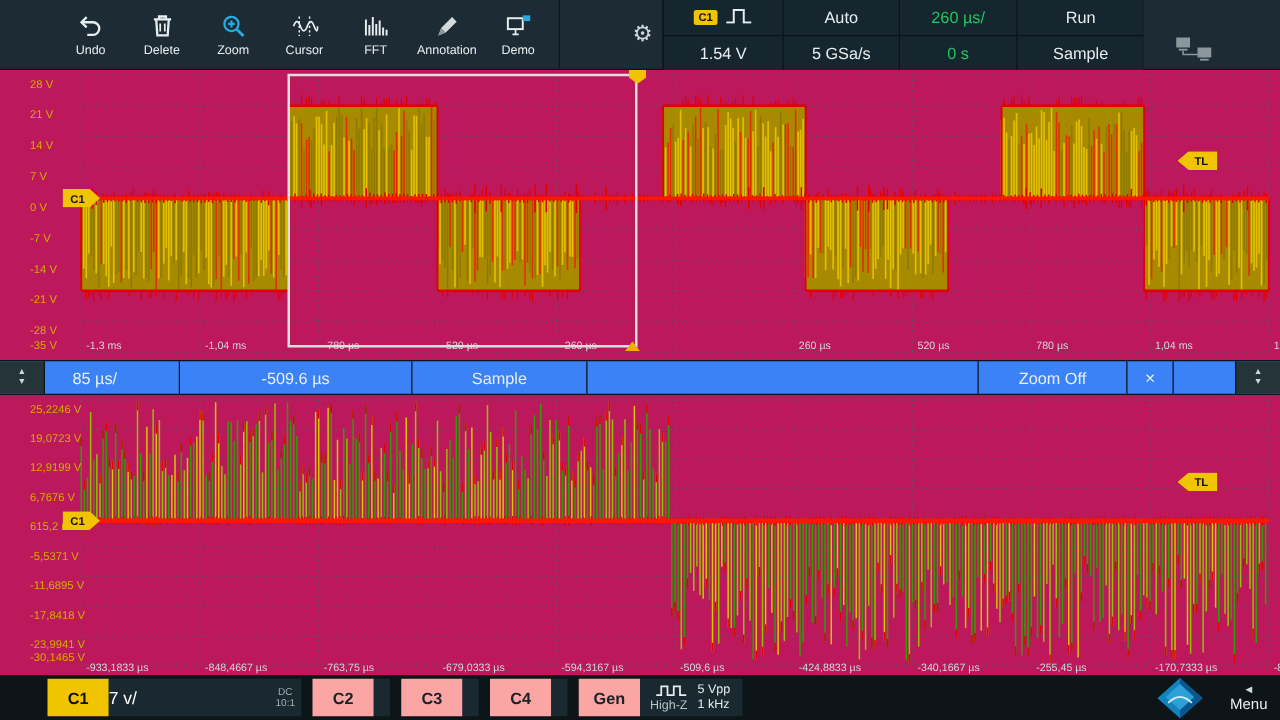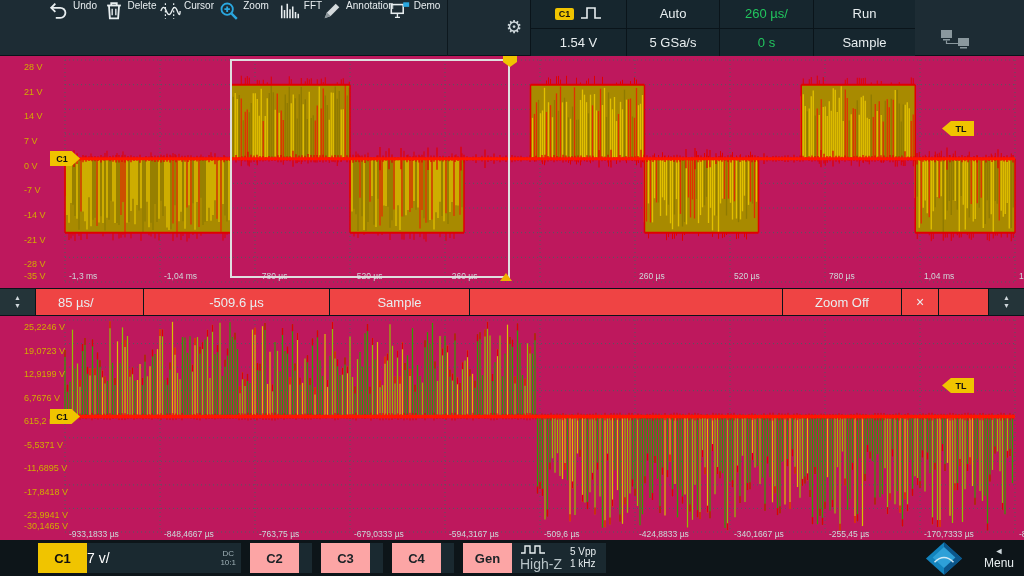--- a/index.html
+++ b/index.html
@@ -2,21 +2,21 @@
 <html><head>
 <meta charset="utf-8">
 <style>
   *{margin:0;padding:0;box-sizing:border-box}
   html,body{width:1024px;height:576px;background:#000;font-family:"Liberation Sans",sans-serif;overflow:hidden}
   #app{position:absolute;inset:0;width:1024px;height:576px;background:#000}
 
   
   #toolbar{position:absolute;left:0;top:0;width:1024px;height:56px;background:#1d2c34;border-bottom:1px solid #0a141a}
   .tb-buttons{position:absolute;left:44px;top:0;height:56px;display:flex;border-right:1px solid #0d181e;padding-right:4px}
-  .tbtn{width:57px;display:flex;flex-direction:row;align-items:flex-start;justify-content:center;gap:3px;cursor:pointer}
+  .tbtn{width:57px;display:flex;flex-direction:column;align-items:center;justify-content:center;gap:3px;cursor:pointer}
   .tbtn .tlabel{font-size:10px;color:#e8eef0;white-space:nowrap}
   .ticon{height:22px;display:flex;align-items:flex-end}
   .gear{position:absolute;left:502px;top:14px;width:24px;height:26px;display:flex;align-items:center;justify-content:center;color:#cdd6da;font-size:18px;cursor:pointer}
   .trigger-grid{position:absolute;left:530px;top:0;width:385px;height:56px;display:grid;grid-template-columns:95px 92px 93px 101px;grid-template-rows:1fr 1fr;gap:1px;background:#0a141a;border-left:1px solid #0a141a}
   .cell{background:#16262e;color:#e8eef0;font-size:13px;display:flex;align-items:center;justify-content:center;gap:6px}
   .cell.dim{color:#22c55e}
   .chip{background:#f0c400;color:#101010;font-size:9px;font-weight:bold;padding:1px 4px;border-radius:2px}
   .lan{position:absolute;left:940px;top:29px}
 
   
@@ -28,21 +28,21 @@
   .ylab{fill:#d2ac00;font-size:9px}
   .xlab{fill:#cfd8da;font-size:8.5px}
   .tag{position:absolute;background:#f0c400;color:#111;font-size:9px;font-weight:bold;display:flex;align-items:center;justify-content:center;height:15px;z-index:5}
   .tag-r{width:30px;clip-path:polygon(0 0,72% 0,100% 50%,72% 100%,0 100%);padding-right:6px}
   .tag-l{width:32px;clip-path:polygon(28% 0,100% 0,100% 100%,28% 100%,0 50%);padding-left:6px}
   #zoom-rect{position:absolute;left:230px;top:3px;width:280px;height:219px;border:2px solid #dfdfdf;z-index:4;cursor:move}
   .trig-top{position:absolute;left:503px;top:0;width:14px;height:11px;background:#f0c400;clip-path:polygon(0 0,100% 0,100% 55%,50% 100%,0 55%);z-index:6}
   .trig-axis{position:absolute;left:500px;top:217px;width:12px;height:8px;background:#f0b000;clip-path:polygon(50% 0,100% 100%,0 100%);z-index:6}
 
   
-  #zoom-bar{position:absolute;left:0;top:288px;width:1024px;height:28px;background:#ef4444;border-top:1px solid #0a141a;border-bottom:1px solid #0a141a;display:flex;align-items:stretch}
+  #zoom-bar{position:absolute;left:0;top:288px;width:1024px;height:28px;background:#3b82f6;border-top:1px solid #0a141a;border-bottom:1px solid #0a141a;display:flex;align-items:stretch}
   .spin{width:36px;display:flex;flex-direction:column;align-items:center;justify-content:center;color:#cfd8dc;font-size:7px;line-height:8px;background:#243439;border-right:1px solid #0a141a;cursor:pointer}
   .spin.last{border-right:none;border-left:1px solid #0a141a}
   .zcell{display:flex;align-items:center;justify-content:center;font-size:13px;color:#e8eef0;border-right:1px solid #0a141a}
   .z-tb{width:108px;justify-content:flex-start;padding-left:22px}
   .z-pos{width:186px}
   .z-mode{width:140px}
   .zspacer{flex:1}
   .z-off{width:120px;border-left:1px solid #0a141a;cursor:pointer}
   .zclose{width:37px;display:flex;align-items:center;justify-content:center;color:#e8eef0;font-size:14px;border-right:1px solid #0a141a;cursor:pointer}
   .zgap{width:49px}
@@ -51,21 +51,21 @@
   #bottom-bar{position:absolute;left:0;top:540px;width:1024px;height:36px;background:#0d1519;display:flex;align-items:center;padding-left:38px;gap:9px}
   .ch-group{display:flex;height:30px;cursor:pointer}
   .ch-tab{width:49px;display:flex;align-items:center;justify-content:center;font-size:13px;font-weight:bold}
   .c1tab{background:#f0c400;color:#101010}
   .graytab{background:#fca5a5;color:#1a2226}
   .ch-panel{width:154px;background:#1a2930;display:flex;align-items:center;color:#fff}
   .scale{font-size:14px;}
   .probe-col{margin-left:auto;margin-right:5px;display:flex;flex-direction:column;align-items:center;font-size:8px;color:#9fb0b6;line-height:9px}
   .stub{width:13px;background:#1a2930}
   .gen-panel{background:#1a2930;display:flex;align-items:center;height:30px}
-  .gen-ic{display:flex;flex-direction:column;align-items:flex-start;padding:0 8px;font-size:14px;color:#b8c4c8;gap:1px}
+  .gen-ic{display:flex;flex-direction:column;align-items:flex-end;padding:0 8px;font-size:10px;color:#b8c4c8;gap:1px}
   .gen-vals{display:flex;flex-direction:column;font-size:10px;color:#e8eef0;line-height:12px;padding-right:10px}
   .rs-logo{margin-left:auto;width:38px;height:35px}
   .menu{display:flex;flex-direction:column;align-items:center;color:#e8eef0;font-size:12px;margin:0 10px 0 12px;cursor:pointer}
   .menu-arrow{font-size:9px;color:#cfd8dc;line-height:10px}
 </style>
 </head>
 <body>
 
 <div id="app">
 
@@ -87,35 +87,35 @@
               <path d="M9 6 V3.5 H15 V6" fill="none" stroke="#e8eef0" stroke-width="2"></path>
               <path d="M6.5 6 L7.5 20 H16.5 L17.5 6" fill="none" stroke="#e8eef0" stroke-width="2"></path>
               <path d="M10 9.5 V16.5 M14 9.5 V16.5" stroke="#e8eef0" stroke-width="1.5"></path>
             </svg>
         </span>
         <span class="tlabel">Delete</span>
       </div>
       <div class="tbtn">
         <span class="ticon">
           <svg width="22" height="22" viewBox="0 0 24 24">
-              <path d="M2 12 Q5 4 8 12 T14 12 T20 12 T23 12" fill="none" stroke="#e8eef0" stroke-width="1.5"></path>
-              <path d="M7 3.5 V20.5 M16 3.5 V20.5" stroke="#e8eef0" stroke-width="1.3" stroke-dasharray="2 2"></path>
-            </svg>
-        </span>
-        <span class="tlabel">Cursor</span>
-      </div>
-      <div class="tbtn">
-        <span class="ticon">
-          <svg width="22" height="22" viewBox="0 0 24 24">
               <circle cx="10" cy="10" r="6.2" fill="none" stroke="#2aa8e0" stroke-width="2"></circle>
               <path d="M10 7 V13 M7 10 H13" stroke="#2aa8e0" stroke-width="2"></path>
               <path d="M14.8 14.8 L20.5 20.5" stroke="#2aa8e0" stroke-width="2.6"></path>
             </svg>
         </span>
         <span class="tlabel">Zoom</span>
+      </div>
+      <div class="tbtn">
+        <span class="ticon">
+          <svg width="22" height="22" viewBox="0 0 24 24">
+              <path d="M2 12 Q5 4 8 12 T14 12 T20 12 T23 12" fill="none" stroke="#e8eef0" stroke-width="1.5"></path>
+              <path d="M7 3.5 V20.5 M16 3.5 V20.5" stroke="#e8eef0" stroke-width="1.3" stroke-dasharray="2 2"></path>
+            </svg>
+        </span>
+        <span class="tlabel">Cursor</span>
       </div>
       <div class="tbtn">
         <span class="ticon">
           <svg width="22" height="22" viewBox="0 0 24 24">
               <path d="M3 20 V6 M6 20 V11 M9 20 V4 M12 20 V10 M15 20 V7 M18 20 V13 M21 20 V15" stroke="#e8eef0" stroke-width="1.7"></path>
             </svg>
         </span>
         <span class="tlabel">FFT</span>
       </div>
       <div class="tbtn">

